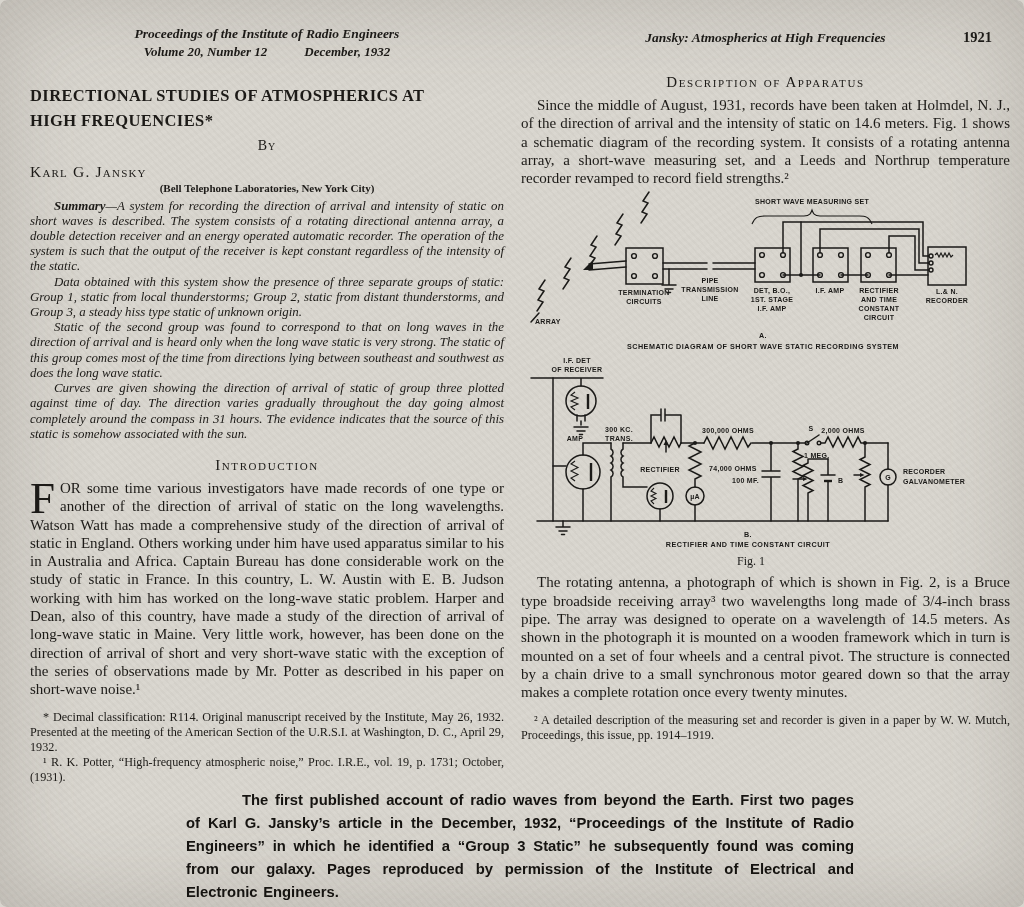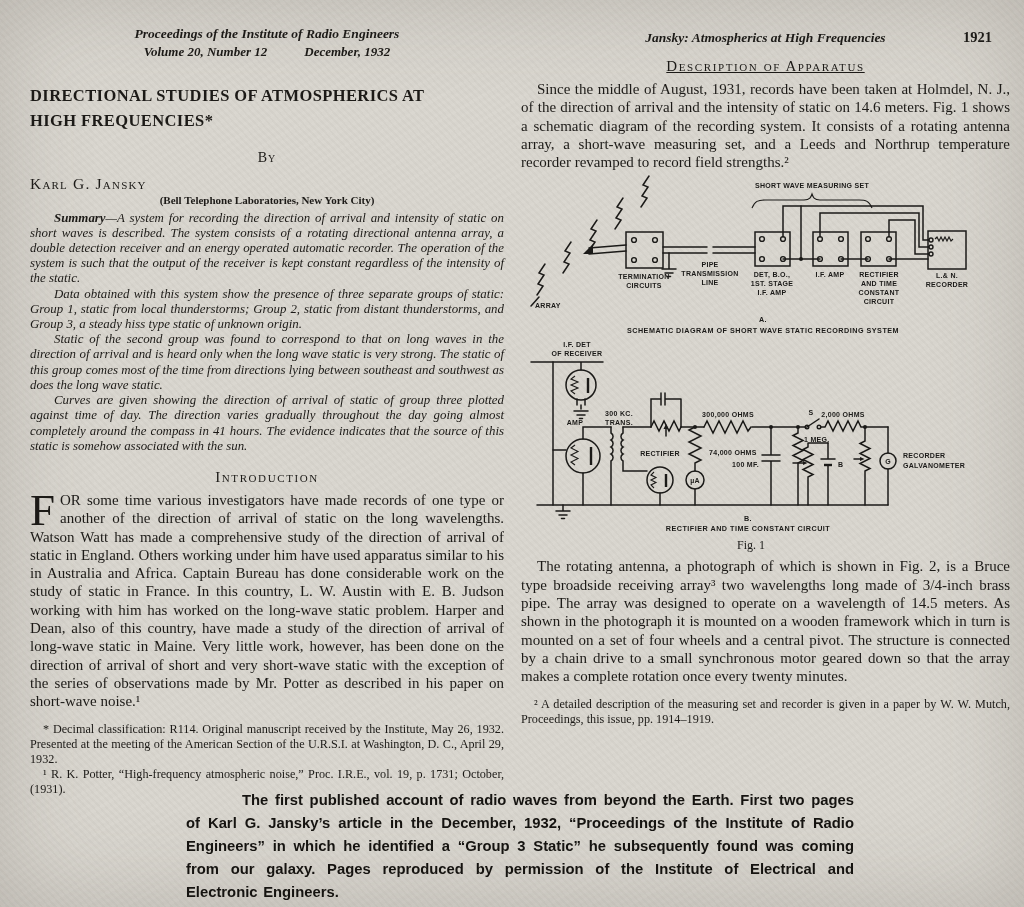--- a/index.html
+++ b/index.html
@@ -9,47 +9,48 @@
     color:#1c1a17;
     background:#d8d5ce;
   }
   .sheet {
     position:absolute; inset:0;
     background:
       repeating-linear-gradient(47deg, rgba(120,115,105,0.05) 0 2px, rgba(0,0,0,0) 2px 5px),
       repeating-linear-gradient(-31deg, rgba(255,255,255,0.05) 0 3px, rgba(0,0,0,0) 3px 7px),
       #d8d5ce;
     box-shadow: inset 0 0 90px rgba(90,85,75,.25);
+    border-radius: 7px;
   }
   .col-left  { position:absolute; left:30px;  top:26px; width:474px; }
   .col-right { position:absolute; left:521px; top:30px; width:489px; }
 
   .journal { text-align:center; font-style:italic; font-size:13.5px; font-weight:bold; }
   .vol-row { display:flex; justify-content:center; font-style:italic; font-size:13px; font-weight:bold; margin-top:2px;gap:37px; }
   .title   { margin-top:24px; font-weight:bold; font-size:16.5px; line-height:1.5; letter-spacing:.4px; }
-  .by      { margin-top:16px; text-align:center; font-variant:small-caps; font-size:14px; letter-spacing:1px; }
+  .by      { margin-top:4px; text-align:center; font-variant:small-caps; font-size:14px; letter-spacing:1px; }
   .author  { margin-top:9px;  text-align:left; font-variant:small-caps; font-size:15.5px; letter-spacing:1.2px; }
   .affil   { margin-top:1px;  text-align:center; font-weight:bold; font-size:11px; }
 
   .summary { margin-top:5px; font-style:italic; font-size:12.9px; line-height:1.18; text-align:justify; }
   .summary p { text-indent:24px; margin:0; }
   .s-lead  { font-weight:bold; }
 
   .sec-head { margin-top:15px; margin-bottom:5px; text-align:center; font-variant:small-caps; font-size:15px; letter-spacing:1.6px; }
 
   .body-text { font-size:15px; line-height:1.22; text-align:justify; }
   .dropcap { float:left; font-size:45px; line-height:34px; padding:2px 5px 0 0; }
 
   .footnotes { margin-top:11px; font-size:12.2px; line-height:1.23; text-align:justify; }
   .footnotes p { margin:0; text-indent:13px; }
 
   .run-head { position:relative; text-align:center; font-style:italic; font-size:13.5px; font-weight:bold; }
   .page-num { position:absolute; right:18px; top:-1px; font-style:normal; font-weight:bold; font-size:14.5px; }
   .col-right .body-text p { text-indent:16px; }
-  .col-right .sec-head { margin-top:12px;text-decoration:underline; }
+  .col-right .sec-head { margin-top:28px; }
 
   .fig-wrap { margin-top:4px; margin-left:2px; }
 
   .bottom-caption {
     position:absolute; left:186px; top:789px; width:668px;
     font-family:"Liberation Sans", sans-serif;
     font-weight:bold; font-size:14.8px; line-height:23px;
     text-align:justify; text-indent:56px; word-spacing:1.5px;
     color:#151310;
   }
@@ -82,21 +83,21 @@
       <div>HIGH FREQUENCIES*</div>
     </div>
     <div class="by">By</div>
     <div class="author">Karl G. Jansky</div>
     <div class="affil">(Bell Telephone Laboratories, New York City)</div>
 
     <div class="summary">
       <p><span class="s-lead">Summary</span><span>—A system for recording the direction of arrival and intensity of static on short waves is described. The system consists of a rotating directional antenna array, a double detection receiver and an energy operated automatic recorder. The operation of the system is such that the output of the receiver is kept constant regardless of the intensity of the static.</span></p>
       <p>Data obtained with this system show the presence of three separate groups of static: Group 1, static from local thunderstorms; Group 2, static from distant thunderstorms, and Group 3, a steady hiss type static of unknown origin.</p>
       <p>Static of the second group was found to correspond to that on long waves in the direction of arrival and is heard only when the long wave static is very strong. The static of this group comes most of the time from directions lying between southeast and southwest as does the long wave static.</p>
-      <p>Curves are given showing the direction of arrival of static of group three plotted against time of day. The direction varies gradually throughout the day going almost completely around the compass in 41 hours. The evidence indicates that the source of this static is somehow associated with the sun.</p>
+      <p>Curves are given showing the direction of arrival of static of group three plotted against time of day. The direction varies gradually throughout the day going almost completely around the compass in 31 hours. The evidence indicates that the source of this static is somehow associated with the sun.</p>
     </div>
 
     <div class="sec-head">Introduction</div>
     <div class="body-text">
       <span class="dropcap">F</span><span>OR some time various investigators have made records of one type or another of the direction of arrival of static on the long wavelengths. Watson Watt has made a comprehensive study of the direction of arrival of static in England. Others working under him have used apparatus similar to his in Australia and Africa. Captain Bureau has done considerable work on the study of static in France. In this country, L. W. Austin with E. B. Judson working with him has worked on the long-wave static problem. Harper and Dean, also of this country, have made a study of the direction of arrival of long-wave static in Maine. Very little work, however, has been done on the direction of arrival of short and very short-wave static with the exception of the series of observations made by Mr. Potter as described in his paper on short-wave noise.¹</span>
     </div>
 
     <div class="footnotes">
       <p>* Decimal classification: R114. Original manuscript received by the Institute, May 26, 1932. Presented at the meeting of the American Section of the U.R.S.I. at Washington, D. C., April 29, 1932.</p>
       <p>¹ R. K. Potter, “High-frequency atmospheric noise,” Proc. I.R.E., vol. 19, p. 1731; October, (1931).</p>

